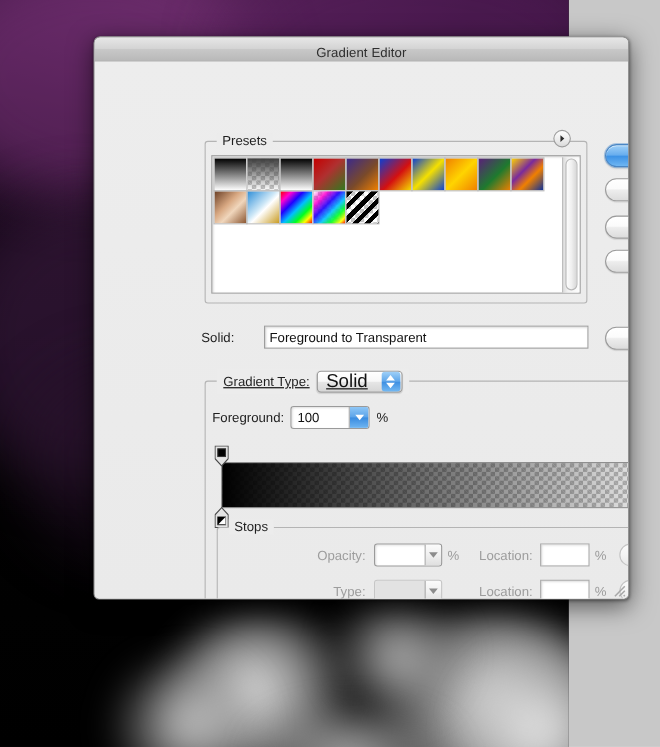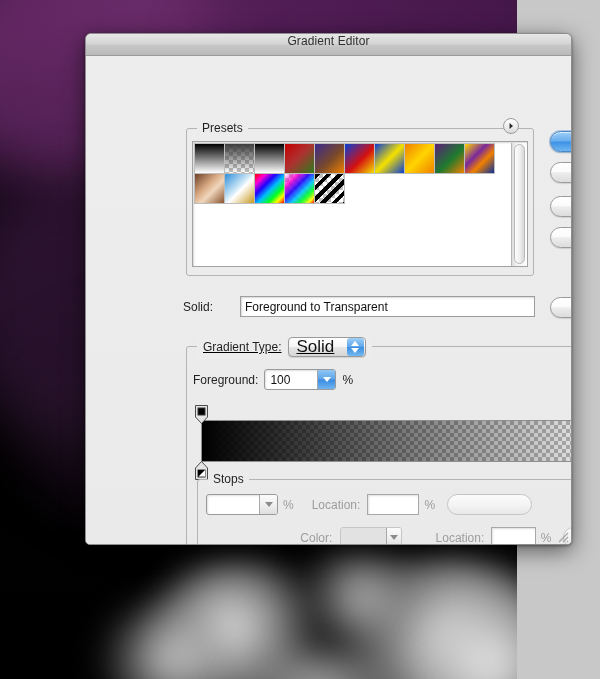--- a/index.html
+++ b/index.html
@@ -51,21 +51,21 @@
     background: #ededed;
     border: 1px solid #8e8e8e;
     border-radius: 6px 6px 5px 5px;
     box-shadow: 0 6px 22px rgba(0,0,0,0.55), 0 1px 3px rgba(0,0,0,0.4);
     overflow: hidden;
   }
   #titlebar {
     height: 22px;
     background: linear-gradient(180deg, #e7e7e7 0%, #d4d4d4 48%, #c8c8c8 52%, #b9b9b9 100%);
     border-bottom: 1px solid #9a9a9a;
-    display: flex; align-items: flex-start; justify-content: center;
+    display: flex; align-items: flex-end; justify-content: center;
     font-size: 12px; color: #2f2f2f;
     letter-spacing: .1px;
   }
   #dialog-body {
     position: relative;
     height: 489px;
     background: linear-gradient(180deg, #ededed 0%, #eaeaea 100%);
   }
 
   
@@ -452,39 +452,40 @@
             <path d="M3 9 H10 L3 16 Z" fill="#000000"></path>
           </svg>
         </div>
 
       </div>
 
       <div class="groupbox" id="stops-box">
         <div class="group-title">Stops</div>
 
         <div class="stops-row" id="row-opacity">
+          <span class="lbl-right" id="lbl-opacity">Opacity:</span>
           <div class="combo gray" style="margin-left:8px;">
             <span class="cv"></span>
             <span class="cbtn">
                 <span class="tri-down"></span>
               </span>
           </div>
           <span class="pct-dim">%</span>
           <span class="lbl-loc">Location:</span>
           <div class="loc-field">
             <span></span>
           </div>
           <span class="pct-dim">%</span>
           <div class="aqua-btn disabled del-btn">
             
           </div>
         </div>
 
         <div class="stops-row" id="row-color">
-          <span class="lbl-right" id="lbl-color">Color:</span>
+          <span class="lbl-right" id="lbl-color">Type:</span>
           <div class="combo gray off" style="margin-left:8px;">
             <span class="cv swatch-off"></span>
             <span class="cbtn">
                 <span class="tri-down"></span>
               </span>
           </div>
           <span class="pct-dim" style="visibility:hidden;">%</span>
           <span class="lbl-loc">Location:</span>
           <div class="loc-field">
             <span></span>

